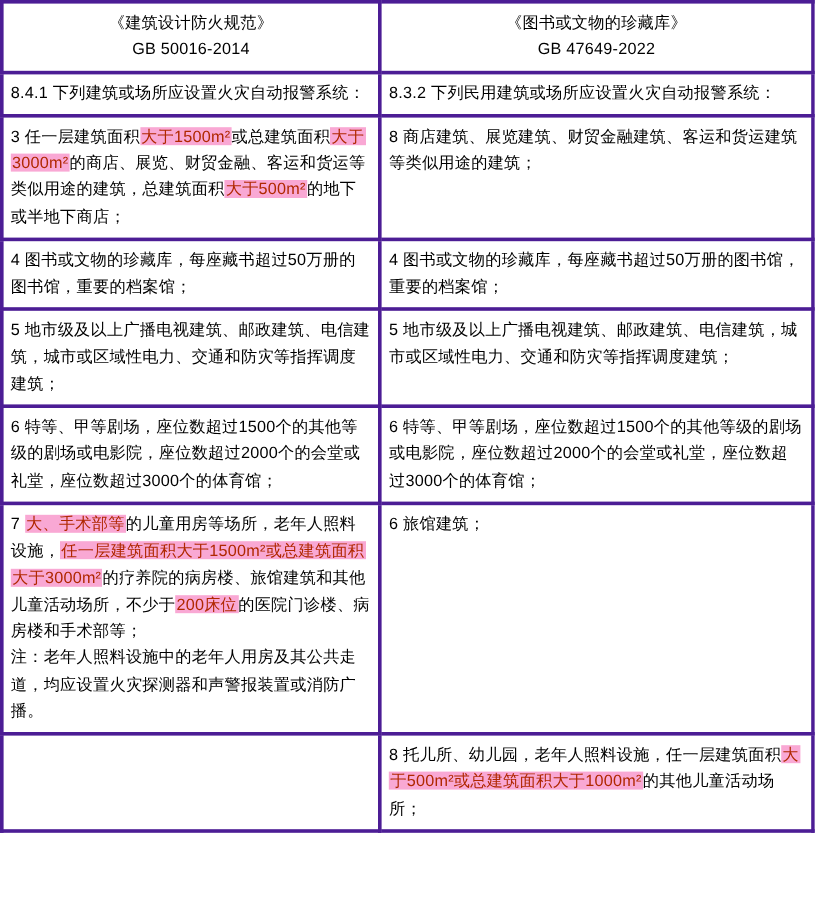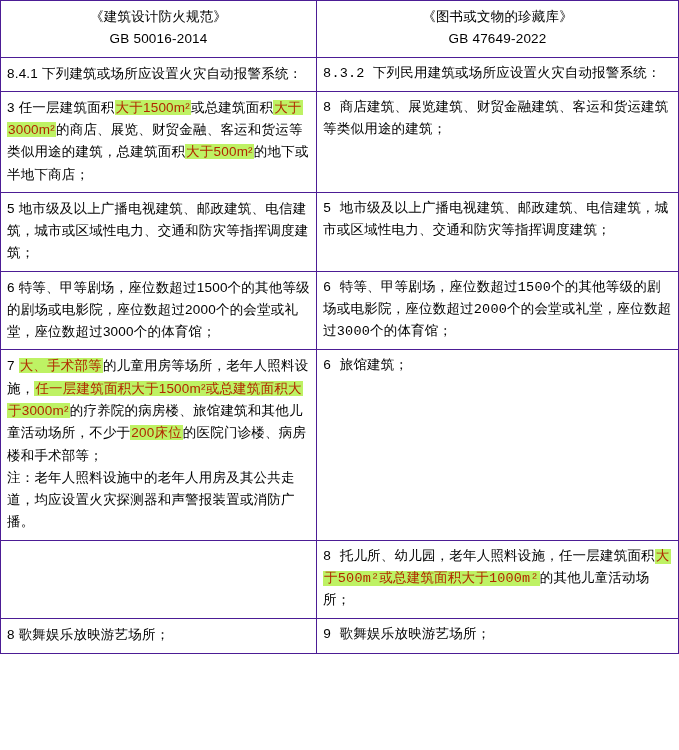--- a/index.html
+++ b/index.html
@@ -13,39 +13,39 @@
     font-family: "Liberation Sans", sans-serif;
     color: #000000;
     overflow: hidden;
   }
   table.cmp {
     border-collapse: collapse;
     width: 679px;
     table-layout: fixed;
   }
   table.cmp td {
-    border: 1px solid #4c1d95;
+    border: 3px solid #4c1d95;
     vertical-align: top;
     padding: 5px 6px 6px 6px;
     font-size: 13.5px;
     line-height: 1.65;
     letter-spacing: 0.2px;
   }
   .col-a { width: 297px; }
-  .col-b { width: 340px; font-family: Liberation Mono, monospace; }
+  .col-b { width: 340px; }
   td.head {
     text-align: center;
     padding: 7px 6px 9px 6px;
     font-size: 14px;
     line-height: 1.75;
   }
   .head-line1 { display: block; }
   .head-line2 { display: block; }
   .mark {
-    background: #bef264;
+    background: #f9a8d4;
     color: #b02800;
     padding: 0 1px;
     box-decoration-break: clone;
     -webkit-box-decoration-break: clone;
   }
   td p { margin: 0; }
 </style>
 </head>
 <body>
 
@@ -76,20 +76,28 @@
       <tr>
         <td class="col-a">
           <p>3 任一层建筑面积<span class="mark">大于1500m²</span>或总建筑面积<span class="mark">大于3000m²</span>的商店、展览、财贸金融、客运和货运等类似用途的建筑，总建筑面积<span class="mark">大于500m²</span>的地下或半地下商店；</p>
         </td>
         <td class="col-b">
           <p>8 商店建筑、展览建筑、财贸金融建筑、客运和货运建筑等类似用途的建筑；</p>
         </td>
       </tr>
       <tr>
         <td class="col-a">
+          <p>4 图书或文物的珍藏库，每座藏书超过50万册的图书馆，重要的档案馆；</p>
+        </td>
+        <td class="col-b">
+          <p>4 图书或文物的珍藏库，每座藏书超过50万册的图书馆，重要的档案馆；</p>
+        </td>
+      </tr>
+      <tr>
+        <td class="col-a">
           <p>5 地市级及以上广播电视建筑、邮政建筑、电信建筑，城市或区域性电力、交通和防灾等指挥调度建筑；</p>
         </td>
         <td class="col-b">
           <p>5 地市级及以上广播电视建筑、邮政建筑、电信建筑，城市或区域性电力、交通和防灾等指挥调度建筑；</p>
         </td>
       </tr>
       <tr>
         <td class="col-a">
           <p>6 特等、甲等剧场，座位数超过1500个的其他等级的剧场或电影院，座位数超过2000个的会堂或礼堂，座位数超过3000个的体育馆；</p>
         </td>
@@ -106,22 +114,14 @@
         </td>
       </tr>
       <tr>
         <td class="col-a">
           <p></p>
         </td>
         <td class="col-b">
           <p>8 托儿所、幼儿园，老年人照料设施，任一层建筑面积<span class="mark">大于500m²或总建筑面积大于1000m²</span>的其他儿童活动场所；</p>
         </td>
       </tr>
-      <tr>
-        <td class="col-a">
-          <p>8 歌舞娱乐放映游艺场所；</p>
-        </td>
-        <td class="col-b">
-          <p>9 歌舞娱乐放映游艺场所；</p>
-        </td>
-      </tr>
     </tbody>
 </table>
 
 </body></html>

